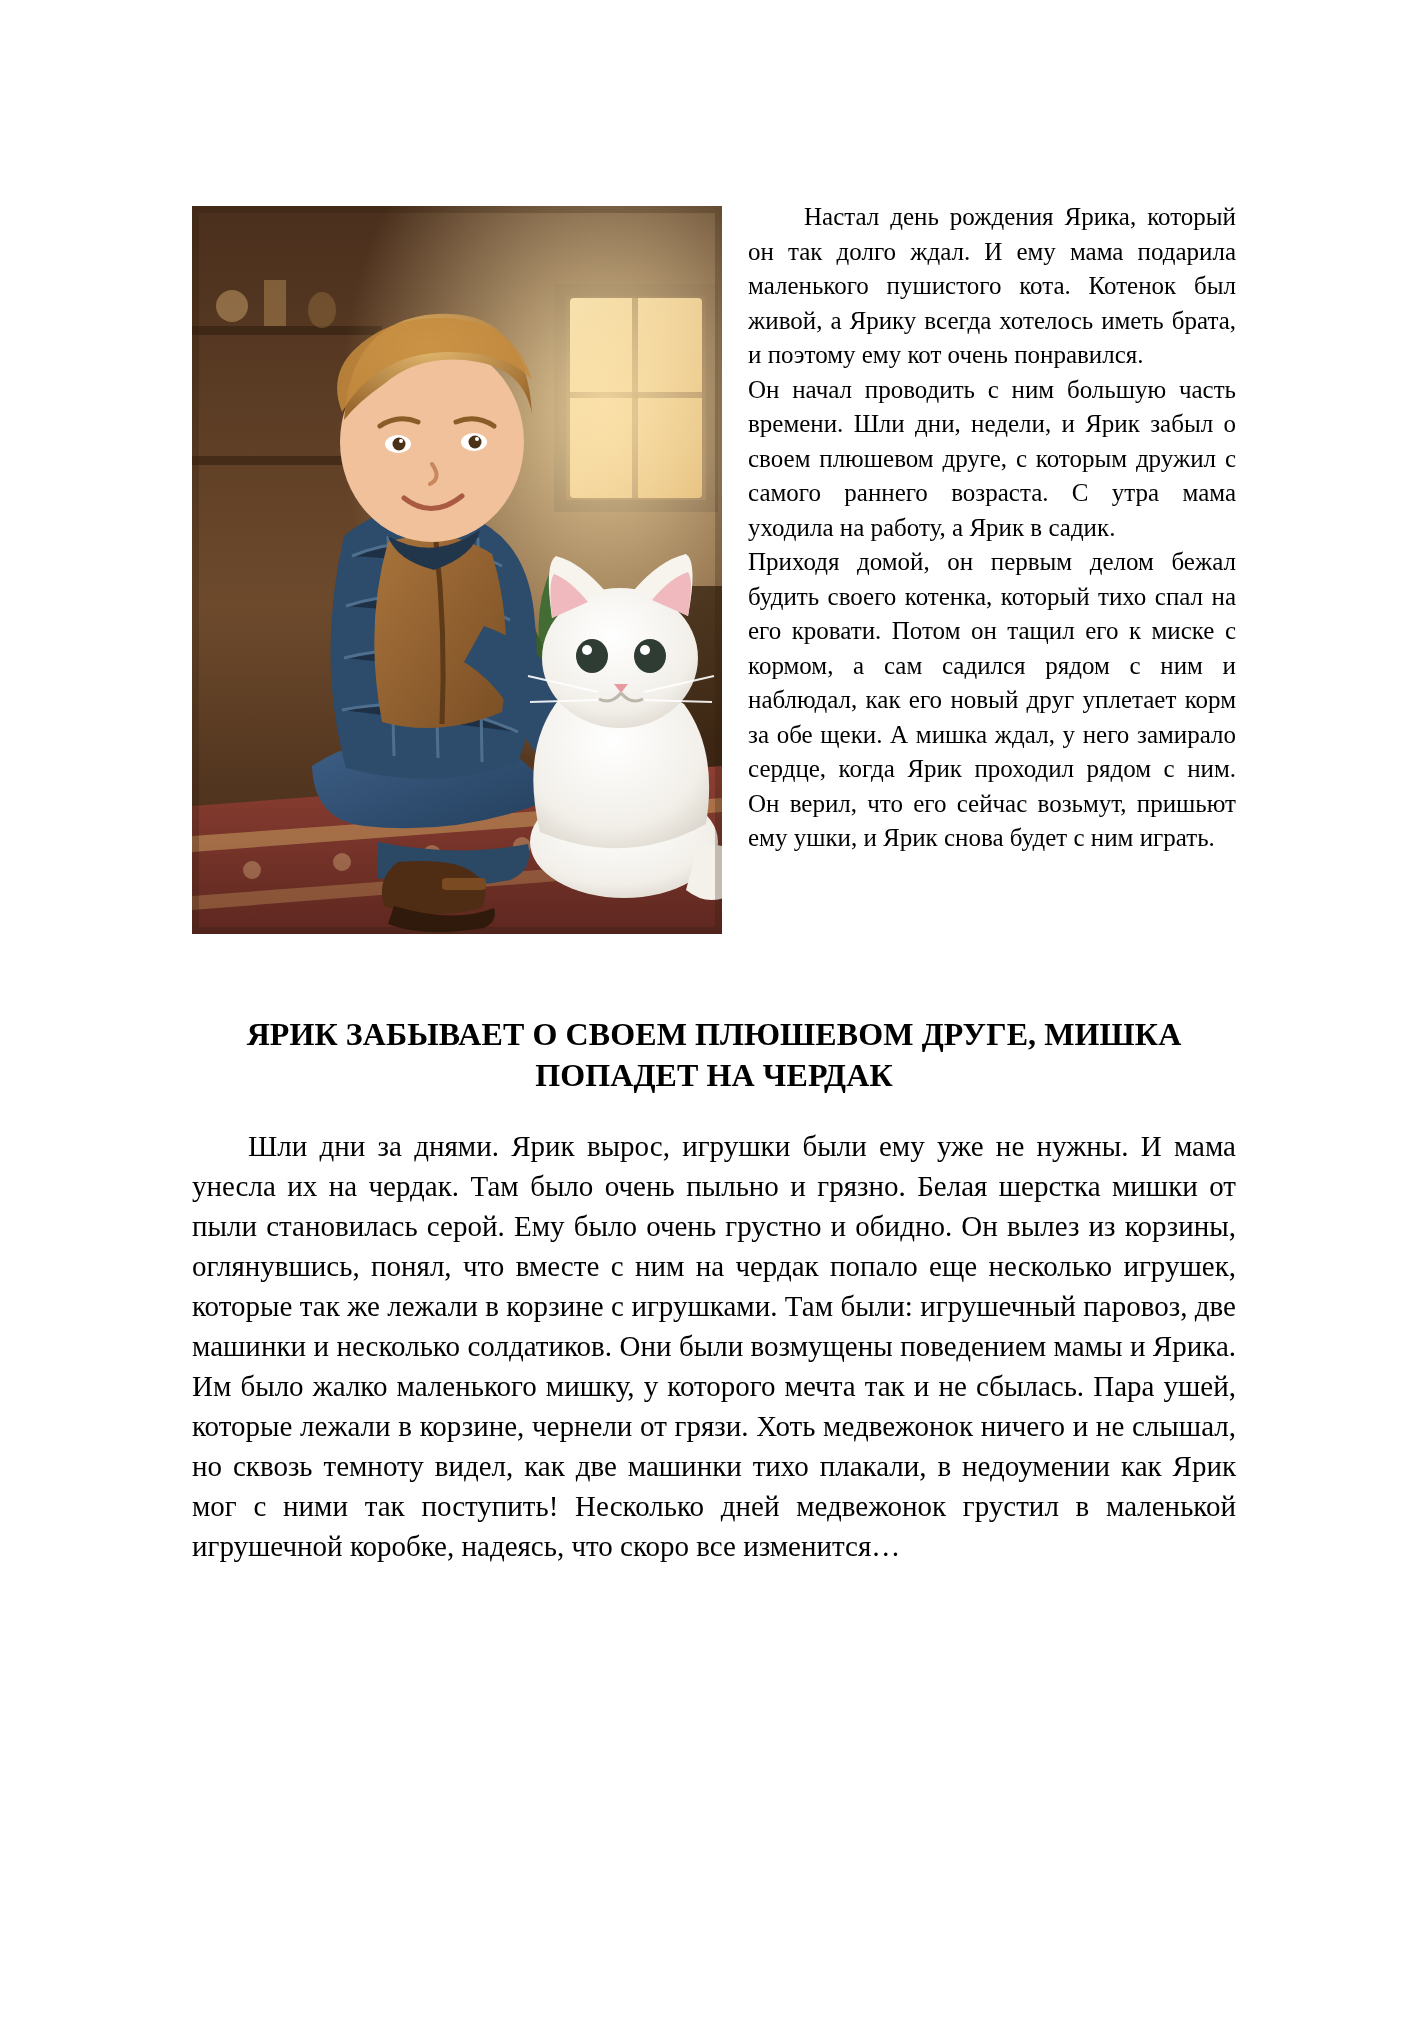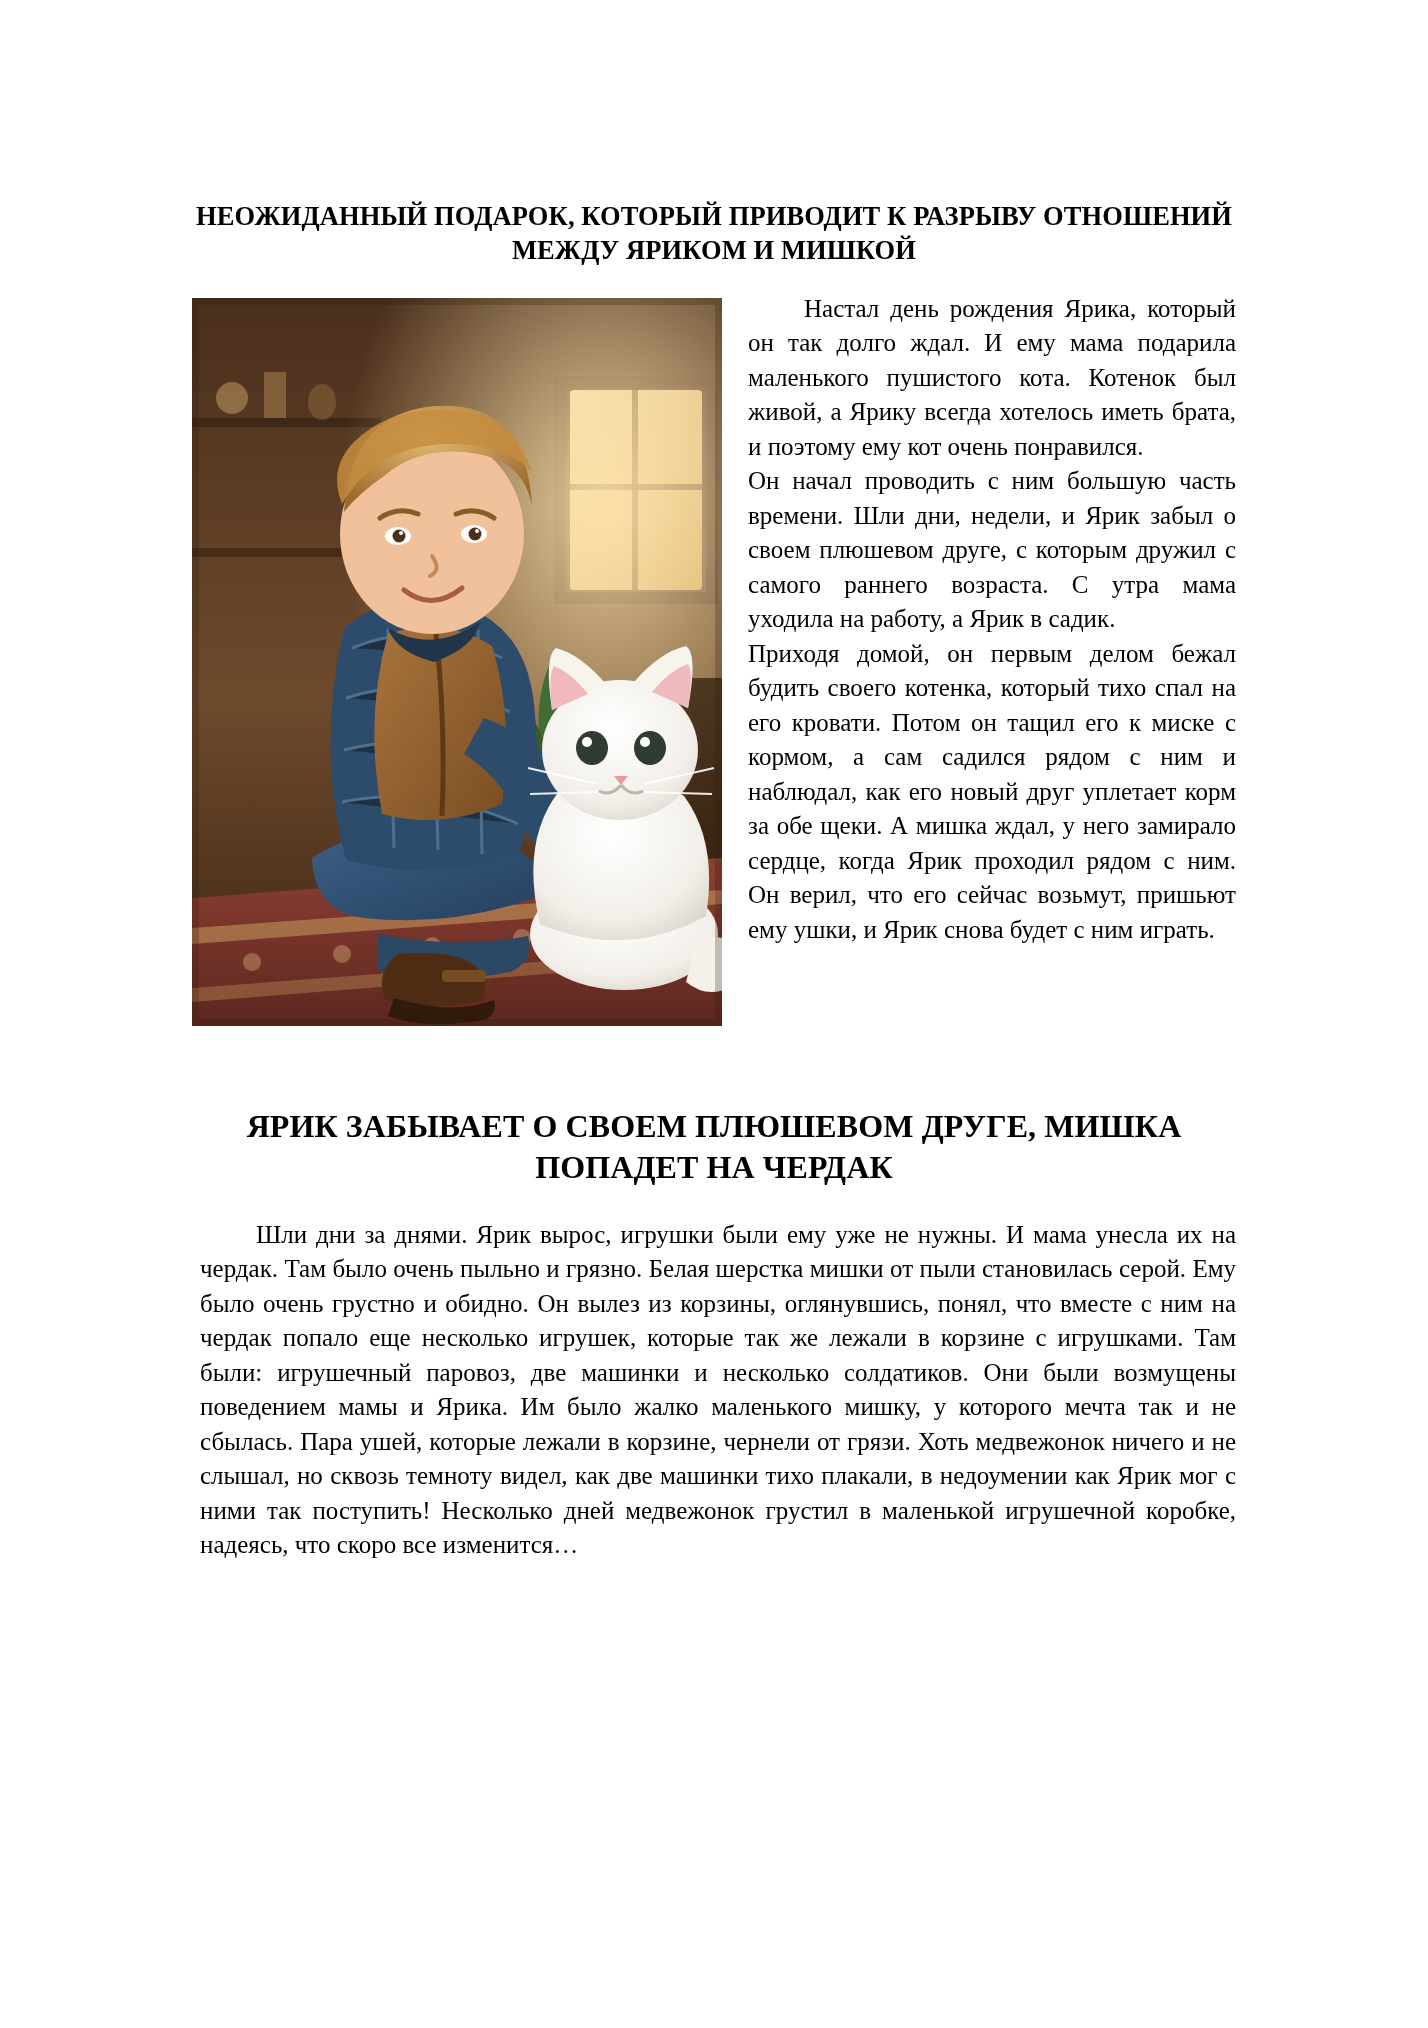--- a/index.html
+++ b/index.html
@@ -58,28 +58,27 @@
     font-size: 25px;
     line-height: 1.38;
     text-align: justify;
     text-justify: inter-word;
     margin: 0;
     hyphens: none;
   }
   p.indent { text-indent: 56px; }
   .spacer-lg { height: 74px; }
   .after-image { clear: both; }
-  .sec2 p.body-text { font-size: 25px; margin-left: 8px; }
+  .sec2 p.body-text { font-size: 29px; }
 </style>
 </head>
 <body>
 
 <div class="page">
 
-  <h1 class="doc-title">НЕОЖИДАННЫЙ ПОДАРОК, КОТОРЫЙ ПРИВОДИТ К РАЗРЫВУ ОТНОШЕНИЙ МЕЖДУ ЯРИКОМ И МИШКОЙ</h1>
 
   <div class="article-top">
 
     <div class="illustration">
       <svg class="ill-svg" viewBox="0 0 530 728" preserveAspectRatio="xMidYMid slice">
         <defs>
           <linearGradient id="wallg" x1="0" y1="0" x2="0" y2="1">
             <stop offset="0%" stop-color="#4a2f1d"></stop>
             <stop offset="55%" stop-color="#6d4a2c"></stop>
             <stop offset="100%" stop-color="#3d2515"></stop>

